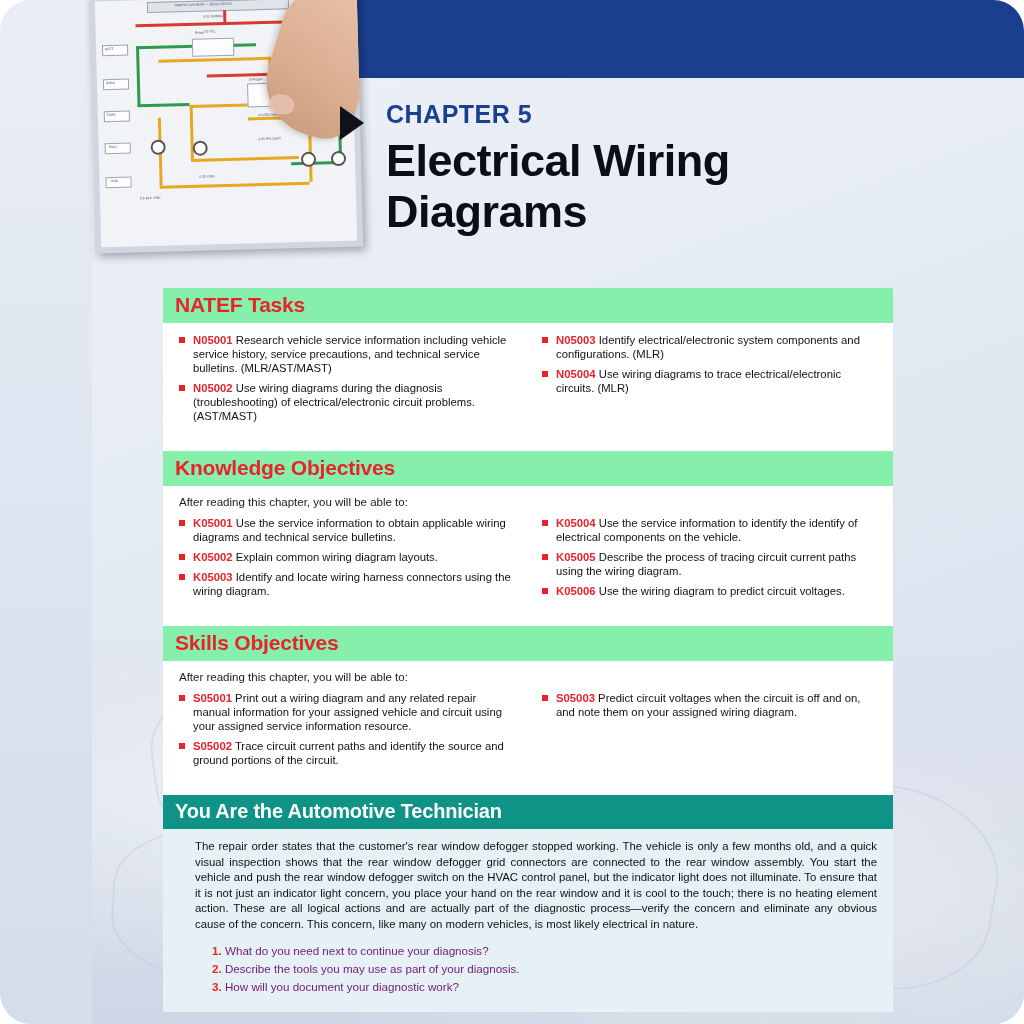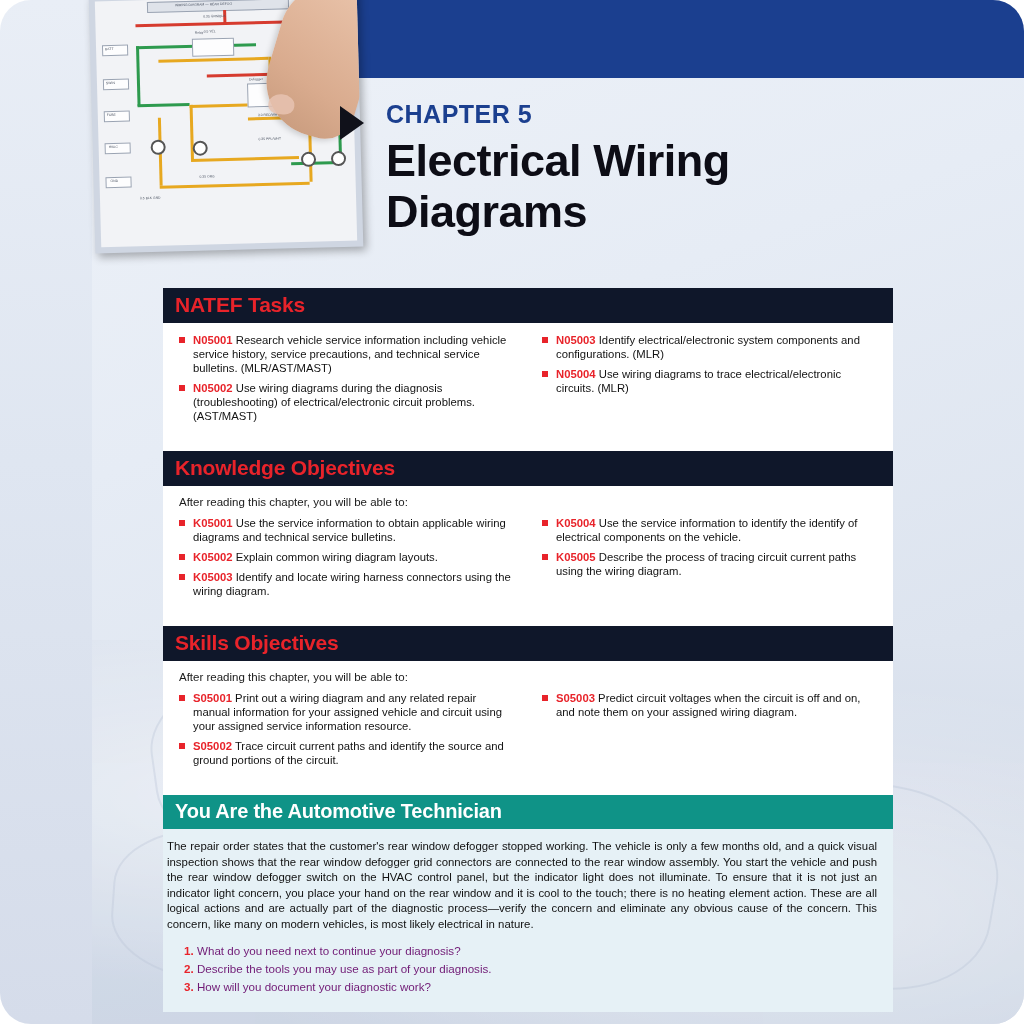--- a/index.html
+++ b/index.html
@@ -156,21 +156,21 @@
   }
 
   
   .card {
     position: absolute;
     left: 163px; top: 288px;
     width: 730px;
     background: #ffffff;
   }
   .sec-head {
-    background: #0f172a;
+    background: #86efac;
     padding: 5px 12px 6px 12px;
   }
   .sec-head.teal-solid {
     background: #0f9387;
   }
   .sec-title {
     font-size: 21px;
     font-weight: bold;
     color: #e8232a;
     letter-spacing: -0.2px;
@@ -218,21 +218,21 @@
     font-weight: bold;
   }
   .spacer-band {
     height: 10px;
     background: transparent;
   }
 
   
   .tech-body {
     background: #e6f1f6;
-    padding: 10px 16px 16px 4px;
+    padding: 10px 16px 16px 32px;
   }
   .tech-p {
     font-size: 11.4px;
     line-height: 15.5px;
     color: #101010;
     margin: 0 0 10px 0;
     text-align: justify;
   }
   ol.tech-q {
     margin: 0;
@@ -374,20 +374,21 @@
           <ul class="tasks">
             <li><span class="code">K05001</span> <span>Use the service information to obtain applicable wiring diagrams and technical service bulletins.</span></li>
             <li><span class="code">K05002</span> <span>Explain common wiring diagram layouts.</span></li>
             <li><span class="code">K05003</span> <span>Identify and locate wiring harness connectors using the wiring diagram.</span></li>
           </ul>
         </div>
         <div class="col">
           <ul class="tasks">
             <li><span class="code">K05004</span> <span>Use the service information to identify the identify of electrical components on the vehicle.</span></li>
             <li><span class="code">K05005</span> <span>Describe the process of tracing circuit current paths using the wiring diagram.</span></li>
+            <li><span class="code">K05006</span> <span>Use the wiring diagram to predict circuit voltages.</span></li>
           </ul>
         </div>
       </div>
     </div>
 
     <div class="spacer-band"></div>
 
     <div class="sec-head">
       <div class="sec-title">Skills Objectives</div>
     </div>

